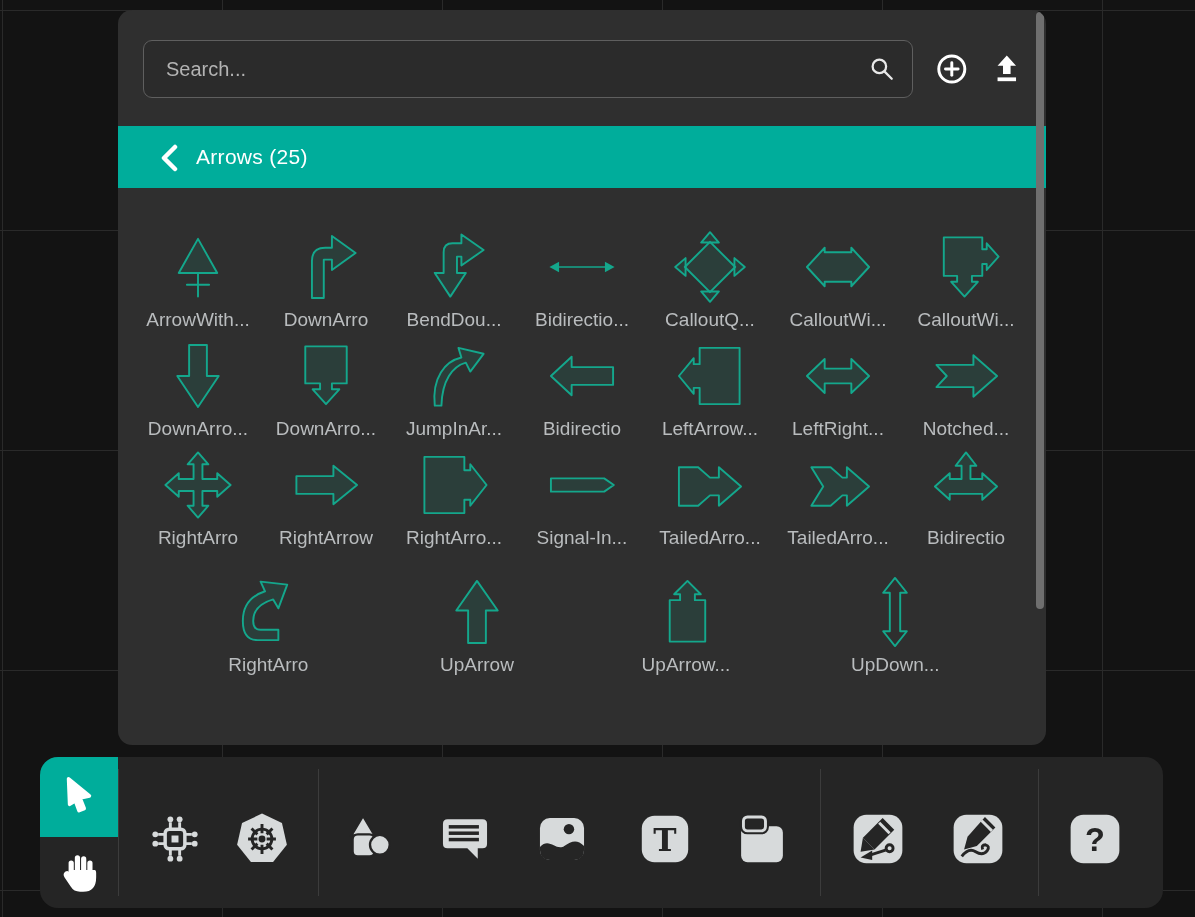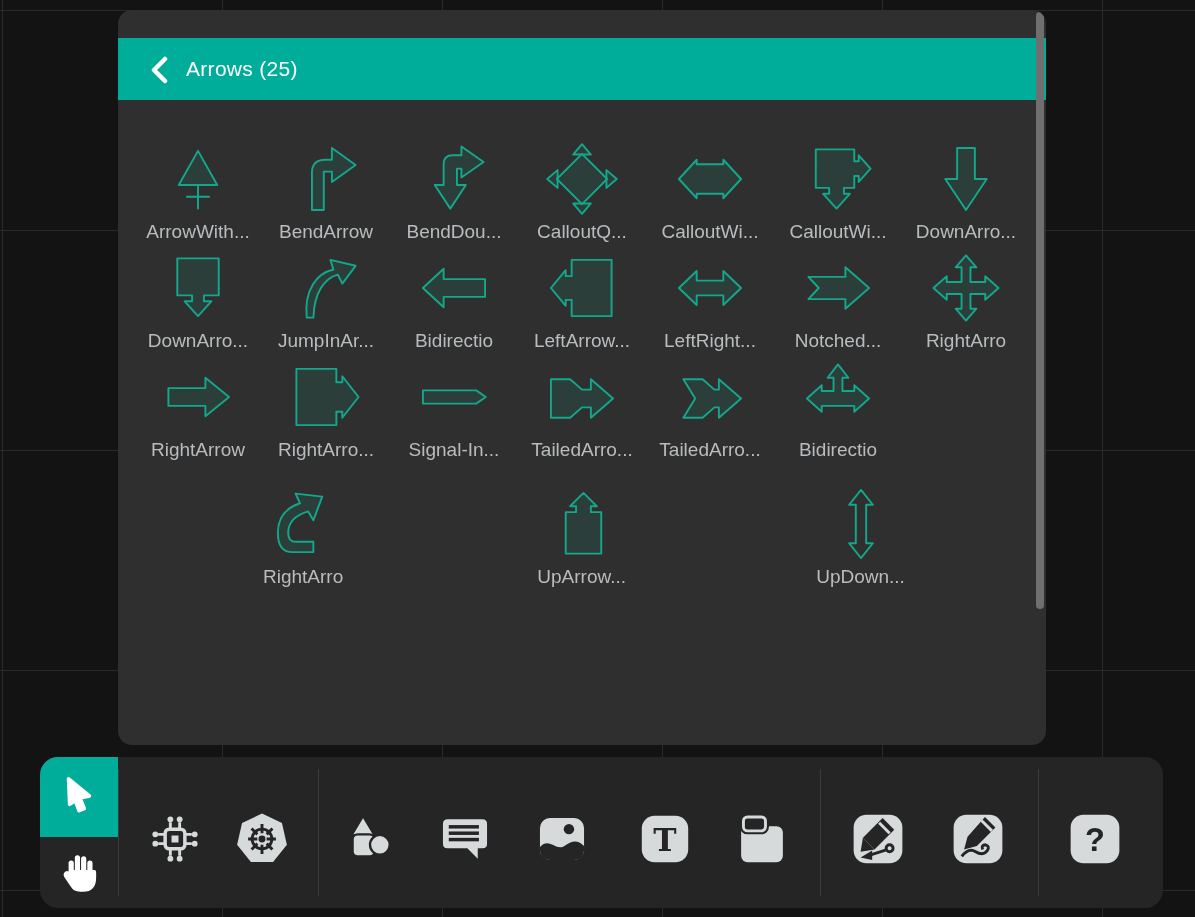--- a/index.html
+++ b/index.html
@@ -25,21 +25,21 @@
   .search-box{position:relative;width:779px;height:58px}
   .search-box input{width:100%;height:100%;background:var(--input-bg);border:1.5px solid var(--input-border);
     border-radius:9px;color:#e8e8e8;font-size:20px;padding:0 58px 0 22px;outline:none;
     font-family:"Liberation Sans",sans-serif}
   .search-box input::placeholder{color:#b3b3b3}
   .search-glyph{position:absolute;right:16px;top:14px;width:30px;height:30px}
   .topbtn{width:34px;height:34px;margin-left:22px;background:none;border:none;cursor:pointer;padding:0}
   .topbtn svg{width:100%;height:100%}
 
   .cat-header{margin-top:28px;height:62px;background:var(--accent);display:flex;align-items:center;
-    padding-left:30px;color:#fff}
+    padding-left:40px;color:#fff}
   .back-btn{background:none;border:none;width:24px;height:26px;padding:0;cursor:pointer;margin-right:14px}
   .cat-title{font-size:21px;letter-spacing:.3px;color:#fff}
 
   .shape-grid{display:grid;grid-template-columns:repeat(7,1fr);padding:42px 16px 0;row-gap:8px}
   .last-row{display:flex;justify-content:space-around;padding:26px 46px 0}
   .cell{display:flex;flex-direction:column;align-items:center;cursor:pointer}
   .shp{width:88px;height:74px}
   .shp path,.shp polygon,.shp polyline,.shp rect{stroke:var(--shape-stroke);stroke-width:2.6;
     fill:var(--shape-fill);stroke-linejoin:round;stroke-linecap:round}
   .shp .nofill{fill:none}
@@ -69,20 +69,42 @@
   .ticon{font-family:"DejaVu Serif",serif;font-weight:bold;font-size:54px;fill:var(--toolbar-bg)}
   .qicon{font-family:"Liberation Sans",sans-serif;font-weight:bold;font-size:56px;fill:var(--toolbar-bg)}
 </style>
 </head>
 <body>
 
 <div class="grid-layer"></div>
 
 <div class="panel">
 
+  <div class="search-row">
+    <div class="search-box">
+      <input type="text" placeholder="Search..." style="">
+      <svg class="search-glyph" viewBox="0 0 80 80">
+        <circle cx="33" cy="33" r="18" fill="none" stroke="#e8e8e8" stroke-width="6"></circle>
+        <line x1="47" y1="47" x2="66" y2="66" stroke="#e8e8e8" stroke-width="6" stroke-linecap="round"></line>
+      </svg>
+    </div>
+    <button class="topbtn">
+      <svg viewBox="0 0 80 80">
+        <circle cx="40" cy="40" r="31" fill="none" stroke="#fff" stroke-width="7"></circle>
+        <line x1="40" y1="25" x2="40" y2="55" stroke="#fff" stroke-width="7" stroke-linecap="round"></line>
+        <line x1="25" y1="40" x2="55" y2="40" stroke="#fff" stroke-width="7" stroke-linecap="round"></line>
+      </svg>
+    </button>
+    <button class="topbtn">
+      <svg viewBox="0 0 80 80">
+        <path d="M40,8 L62,32 H49 V52 H31 V32 H18 Z" fill="#fff"></path>
+        <rect x="18" y="60" width="44" height="9" fill="#fff"></rect>
+      </svg>
+    </button>
+  </div>
 
   <div class="cat-header">
     <button class="back-btn">
       <svg viewBox="0 0 24 28">
         <polyline points="17,3 6,14 17,25" fill="none" stroke="#fff" stroke-width="4.5" stroke-linecap="round" stroke-linejoin="round"></polyline>
       </svg>
     </button>
     <span class="cat-title">Arrows (25)</span>
   </div>
 
@@ -93,30 +115,38 @@
         <path d="M50,12 L24,58 H76 Z"></path>
           <path class="nofill" d="M50,58 V90 M35,74 H65"></path>
       </svg>
       <div class="lbl">ArrowWith...</div>
     </div>
 
     <div class="cell">
       <svg class="shp" viewBox="0 0 100 100">
         <path d="M31,92 V42 Q31,24 49,24 H58 V8 L90,31 L58,54 V40 H47 V92 Z"></path>
       </svg>
-      <div class="lbl">BendArrow</div>
+      <div class="lbl">DownArro</div>
     </div>
 
     <div class="cell">
       <svg class="shp" viewBox="0 0 100 100">
         <path d="M60,6 L90,27 L60,48 V36 H54 V58 H66 L45,90 L24,58 H36 V30 Q36,18 48,18 H60 Z"></path>
       </svg>
       <div class="lbl">BendDou...</div>
     </div>
 
+    <div class="cell">
+      <svg class="shp" viewBox="0 0 100 100">
+        <path class="nofill thin" d="M16,50 H84"></path>
+        <path class="solid" d="M6,50 L19,43 V57 Z"></path>
+          <path class="solid" d="M94,50 L81,43 V57 Z"></path>
+      </svg>
+      <div class="lbl">Bidirectio...</div>
+    </div>
 
     <div class="cell">
       <svg class="shp" viewBox="0 0 100 100">
         <path d="M50,16 L84,50 L50,84 L16,50 Z"></path>
         <path d="M50,3 L62,17 H38 Z"></path>
           <path d="M97,50 L83,38 V62 Z"></path>
         <path d="M50,97 L38,83 H62 Z"></path>
           <path d="M3,50 L17,38 V62 Z"></path>
       </svg>
       <div class="lbl">CalloutQ...</div>
@@ -234,20 +264,26 @@
       <div class="lbl">Bidirectio</div>
     </div>
   </div>
 
   <div class="last-row">
     <div class="cell">
       <svg class="shp" viewBox="0 0 100 100">
         <path d="M64,88 H36 Q16,88 16,62 Q16,32 46,22 L40,9 L76,13 L64,45 L57,33 Q30,41 30,62 Q30,74 40,74 H64 Z"></path>
       </svg>
       <div class="lbl">RightArro</div>
+    </div>
+    <div class="cell">
+      <svg class="shp" viewBox="0 0 100 100">
+        <path d="M50,8 L78,48 H62 V92 H38 V48 H22 Z"></path>
+      </svg>
+      <div class="lbl">UpArrow</div>
     </div>
     <div class="cell">
       <svg class="shp" viewBox="0 0 100 100">
         <path d="M28,34 H42 V26 H34 L52,8 L70,26 H62 V34 H76 V90 H28 Z"></path>
       </svg>
       <div class="lbl">UpArrow...</div>
     </div>
     <div class="cell">
       <svg class="shp" viewBox="0 0 100 100">
         <path class="nofill" d="M50,4 L66,24 H57 V76 H66 L50,96 L34,76 H43 V24 H34 Z"></path>

